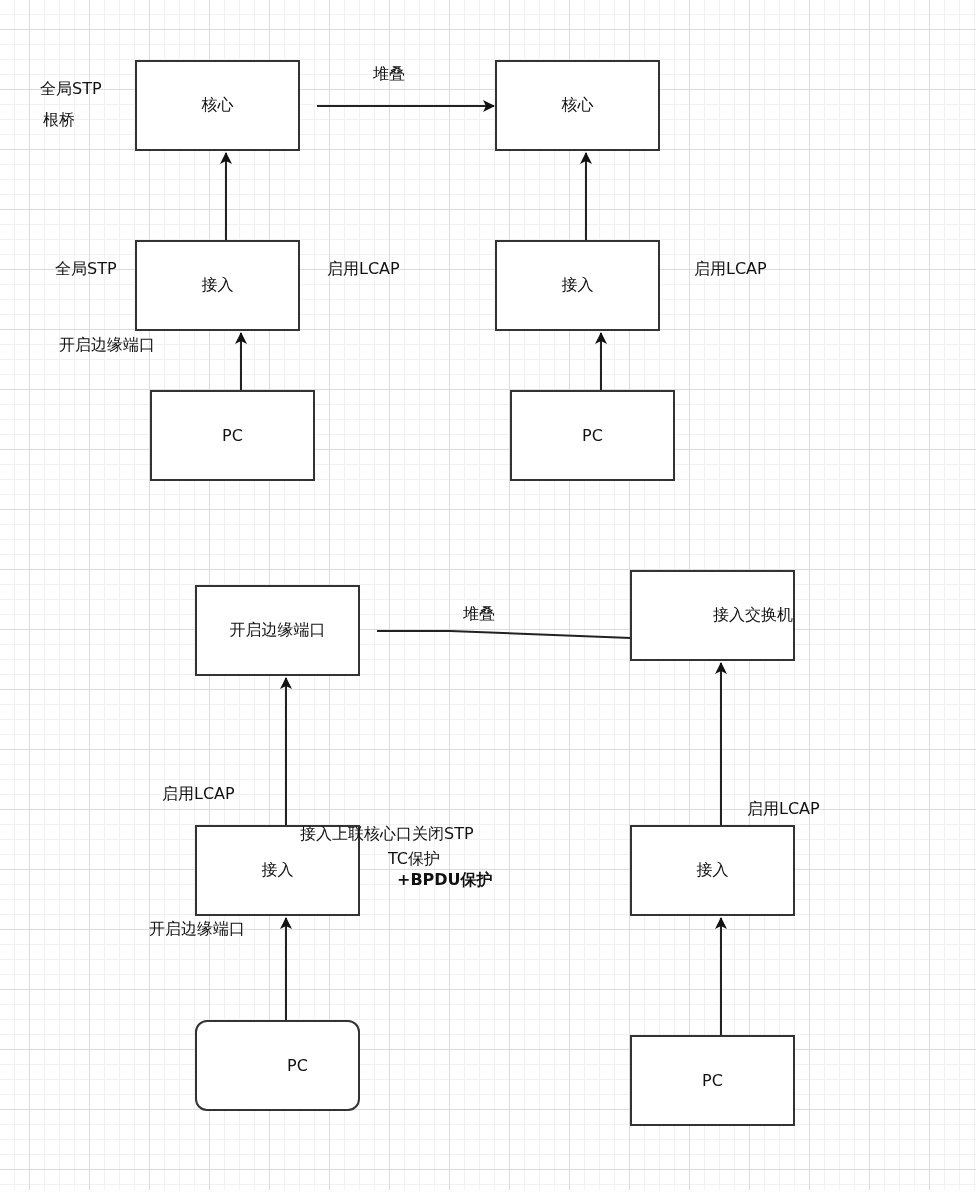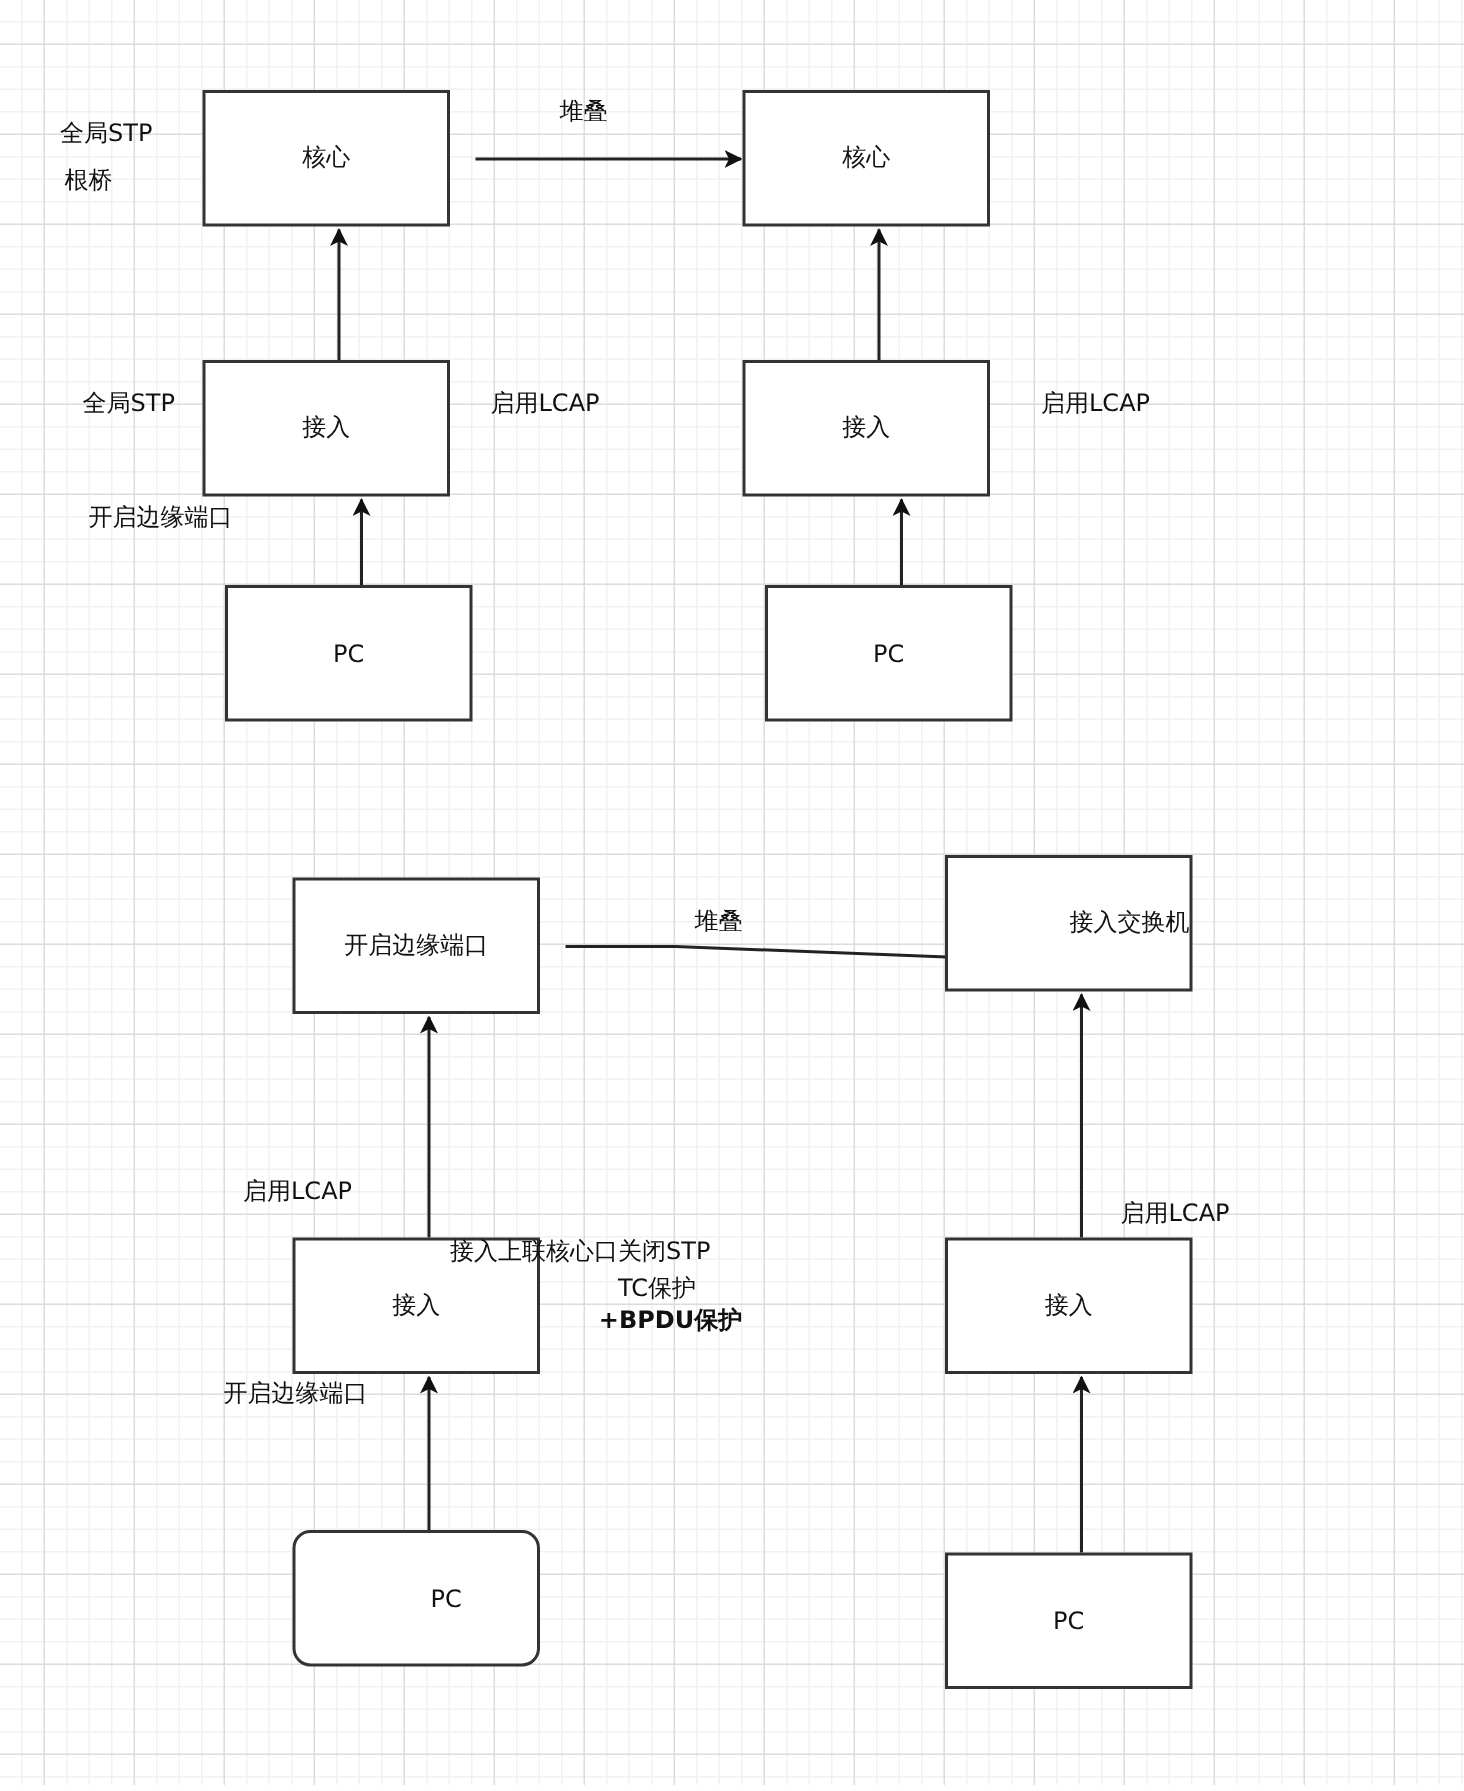--- a/index.html
+++ b/index.html
@@ -17,21 +17,21 @@
     border: 2px solid #333333; background: #ffffff;
     display: flex; align-items: center; justify-content: center;
     font-size: 16px; color: #111111;
   }
   .node.rounded { border-radius: 12px; }
   .node.offset-label span { position: relative; left: 20px; }
   .label {
     position: absolute; font-size: 16px; color: #111111;
     white-space: nowrap; line-height: 20px;
   }
-  .label.center { text-align: center; }
+  .label.center { }
   svg.edges { position: absolute; left: 0; top: 0; }
   .edge { stroke: #222222; stroke-width: 2; fill: none; }
   .arrowhead { fill: #111111; }
 </style>
 </head>
 <body>
 
 <svg id="canvas" width="976" height="1194">
     <line x1="14.5" y1="0" x2="14.5" y2="1190" class="grid-minor"></line>
     <line x1="44.5" y1="0" x2="44.5" y2="1190" class="grid-minor"></line>

